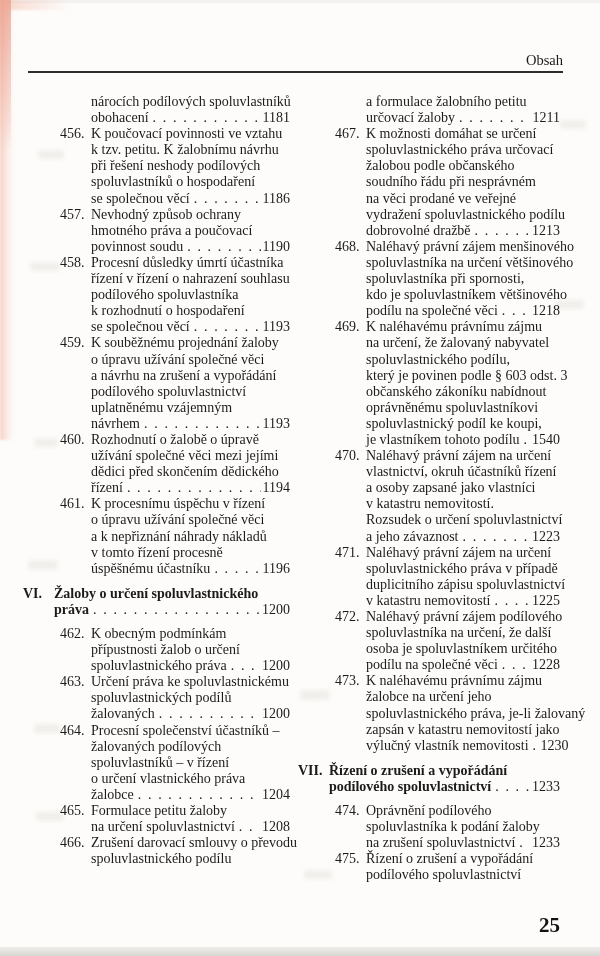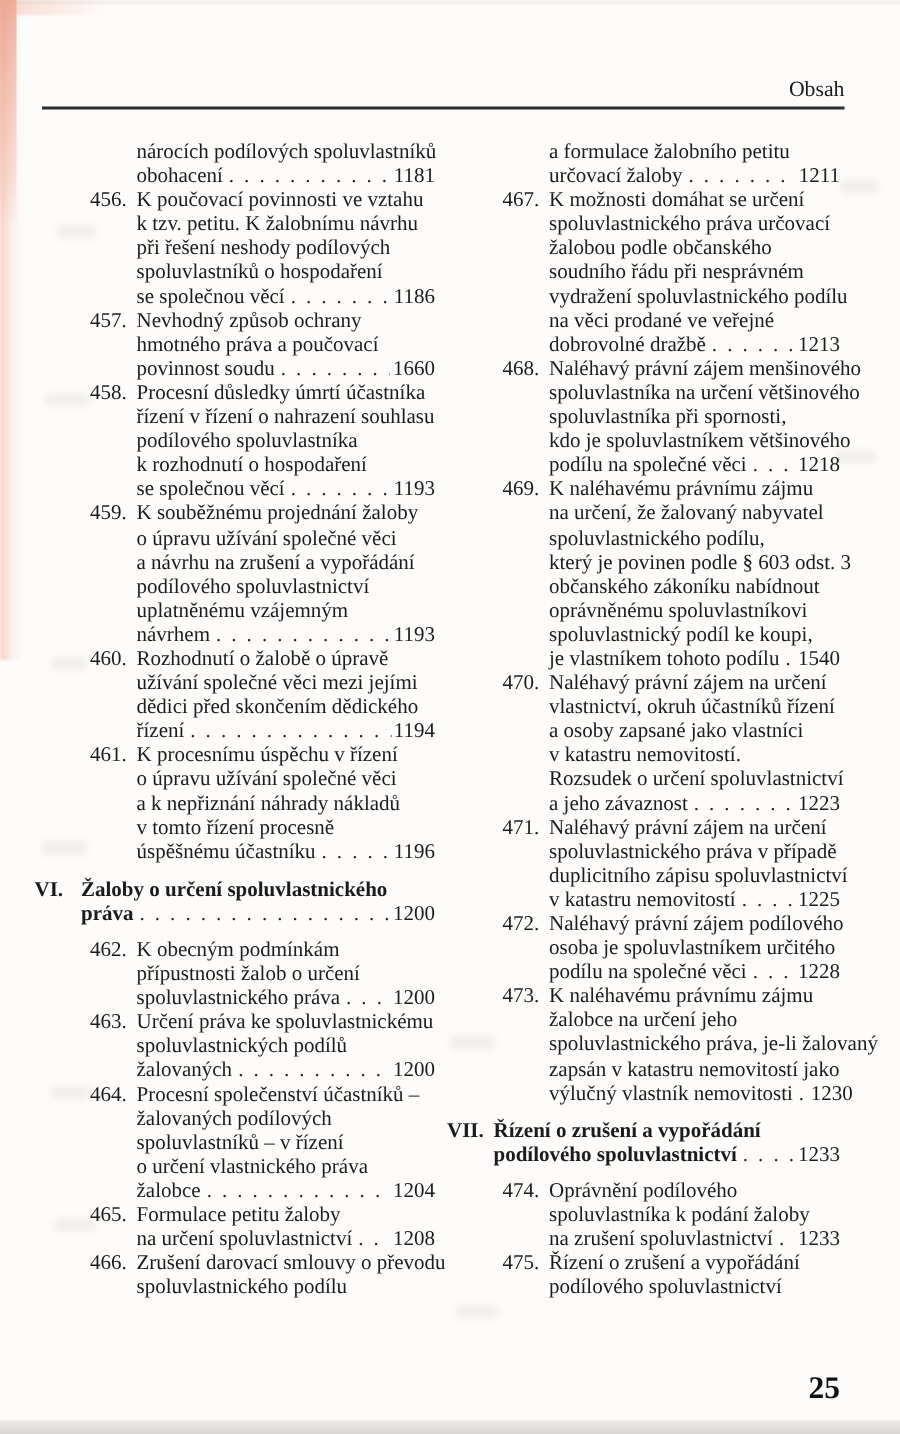--- a/index.html
+++ b/index.html
@@ -116,21 +116,21 @@
         </span>
       </div>
       <div class="entry item">
         <span class="num">457.</span>
         <span class="body">
           <span class="line">Nevhodný způsob ochrany</span>
           <span class="line">hmotného práva a poučovací</span>
           <span class="line last">
             <span class="txt">povinnost soudu</span>
             <span class="leader"></span>
-            <span class="pageref">1660</span>
+            <span class="pageref">1190</span>
           </span>
         </span>
       </div>
       <div class="entry item">
         <span class="num">458.</span>
         <span class="body">
           <span class="line">Procesní důsledky úmrtí účastníka</span>
           <span class="line">řízení v řízení o nahrazení souhlasu</span>
           <span class="line">podílového spoluvlastníka</span>
           <span class="line">k rozhodnutí o hospodaření</span>
@@ -263,22 +263,22 @@
           </span>
         </span>
       </div>
       <div class="entry item">
         <span class="num">467.</span>
         <span class="body">
           <span class="line">K možnosti domáhat se určení</span>
           <span class="line">spoluvlastnického práva určovací</span>
           <span class="line">žalobou podle občanského</span>
           <span class="line">soudního řádu při nesprávném</span>
+          <span class="line">na věci prodané ve veřejné</span>
           <span class="line">vydražení spoluvlastnického podílu</span>
-          <span class="line">na věci prodané ve veřejné</span>
           <span class="line last">
             <span class="txt">dobrovolné dražbě</span>
             <span class="leader"></span>
             <span class="pageref">1213</span>
           </span>
         </span>
       </div>
       <div class="entry item">
         <span class="num">468.</span>
         <span class="body">
@@ -335,20 +335,21 @@
             <span class="txt">v katastru nemovitostí</span>
             <span class="leader"></span>
             <span class="pageref">1225</span>
           </span>
         </span>
       </div>
       <div class="entry item">
         <span class="num">472.</span>
         <span class="body">
           <span class="line">Naléhavý právní zájem podílového</span>
+          <span class="line">spoluvlastníka na určení, že další</span>
           <span class="line">osoba je spoluvlastníkem určitého</span>
           <span class="line last">
             <span class="txt">podílu na společné věci</span>
             <span class="leader"></span>
             <span class="pageref">1228</span>
           </span>
         </span>
       </div>
       <div class="entry item">
         <span class="num">473.</span>

